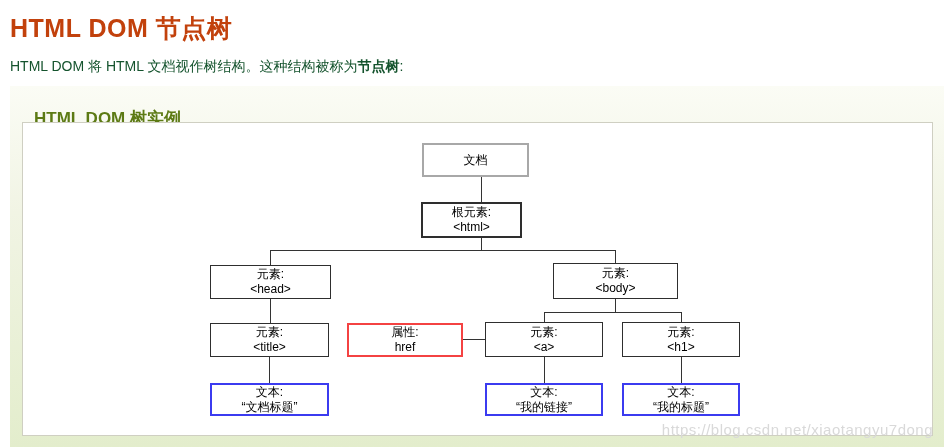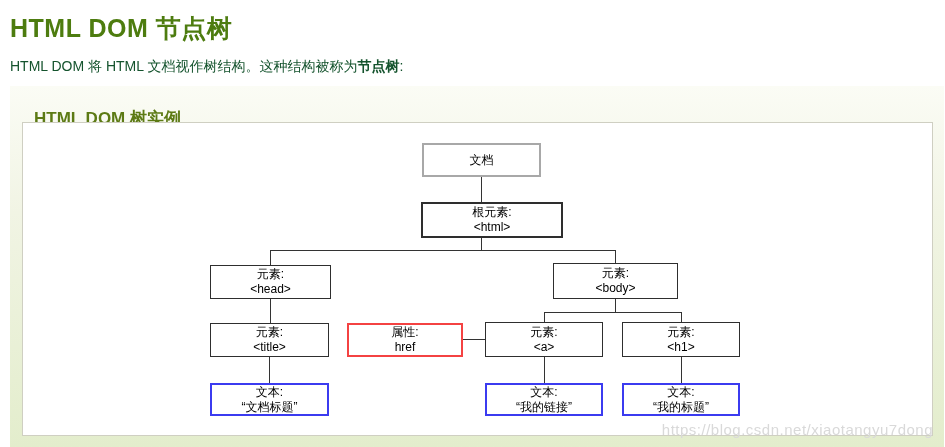--- a/index.html
+++ b/index.html
@@ -13,21 +13,21 @@
   *{box-sizing:border-box;}
   html,body{margin:0;padding:0;}
   body{
     width:945px;height:447px;overflow:hidden;position:relative;
     background:#ffffff;
     font-family:"Liberation Sans","DejaVu Sans",sans-serif;
     color:#111;
   }
   .page-title{
     position:absolute;left:10px;top:12px;margin:0;
-    font-size:25px;font-weight:bold;color:#4d7c0f;letter-spacing:.5px;
+    font-size:25px;font-weight:bold;color:#c2410c;letter-spacing:.5px;
   }
   .intro{
     position:absolute;left:10px;top:58px;margin:0;
     font-size:14px;color:#14532d;
   }
   .intro b{font-weight:bold;}
   .panel{
     position:absolute;left:10px;top:86px;width:934px;height:361px;
     background:linear-gradient(180deg,#fbfcf5 0%,#f1f4e4 35%,#e3edcc 100%);
   }
@@ -45,22 +45,22 @@
     font-size:12px;line-height:15px;text-align:center;
     background:#ffffff;color:#000;
   }
   .node.doc   {border:2px solid var(--doc-border);}
   .node.root  {border:2px solid var(--elem-border);}
   .node.elem  {border:1px solid var(--elem-border);}
   .node.attr  {border:2px solid var(--attr-border);text-align:right;}
   .node.textn {border:2px solid var(--text-border);justify-content:space-between;}
   .line{position:absolute;background:var(--line-color);}
   
-  #n-doc   {left:399px;top:20px; width:119px;height:34px;}
-  #n-root  {left:398px;top:79px; width:142px;height:36px;}
+  #n-doc   {left:399px;top:20px; width:107px;height:34px;}
+  #n-root  {left:398px;top:79px; width:101px;height:36px;}
   #n-head  {left:187px;top:142px;width:121px;height:34px;}
   #n-body  {left:530px;top:140px;width:125px;height:36px;}
   #n-title {left:187px;top:200px;width:119px;height:34px;}
   #n-href  {left:324px;top:200px;width:116px;height:34px;}
   #n-a     {left:462px;top:199px;width:118px;height:35px;}
   #n-h1    {left:599px;top:199px;width:118px;height:35px;}
   #n-text1 {left:187px;top:260px;width:119px;height:33px;}
   #n-text2 {left:462px;top:260px;width:118px;height:33px;}
   #n-text3 {left:599px;top:260px;width:118px;height:33px;}
   

